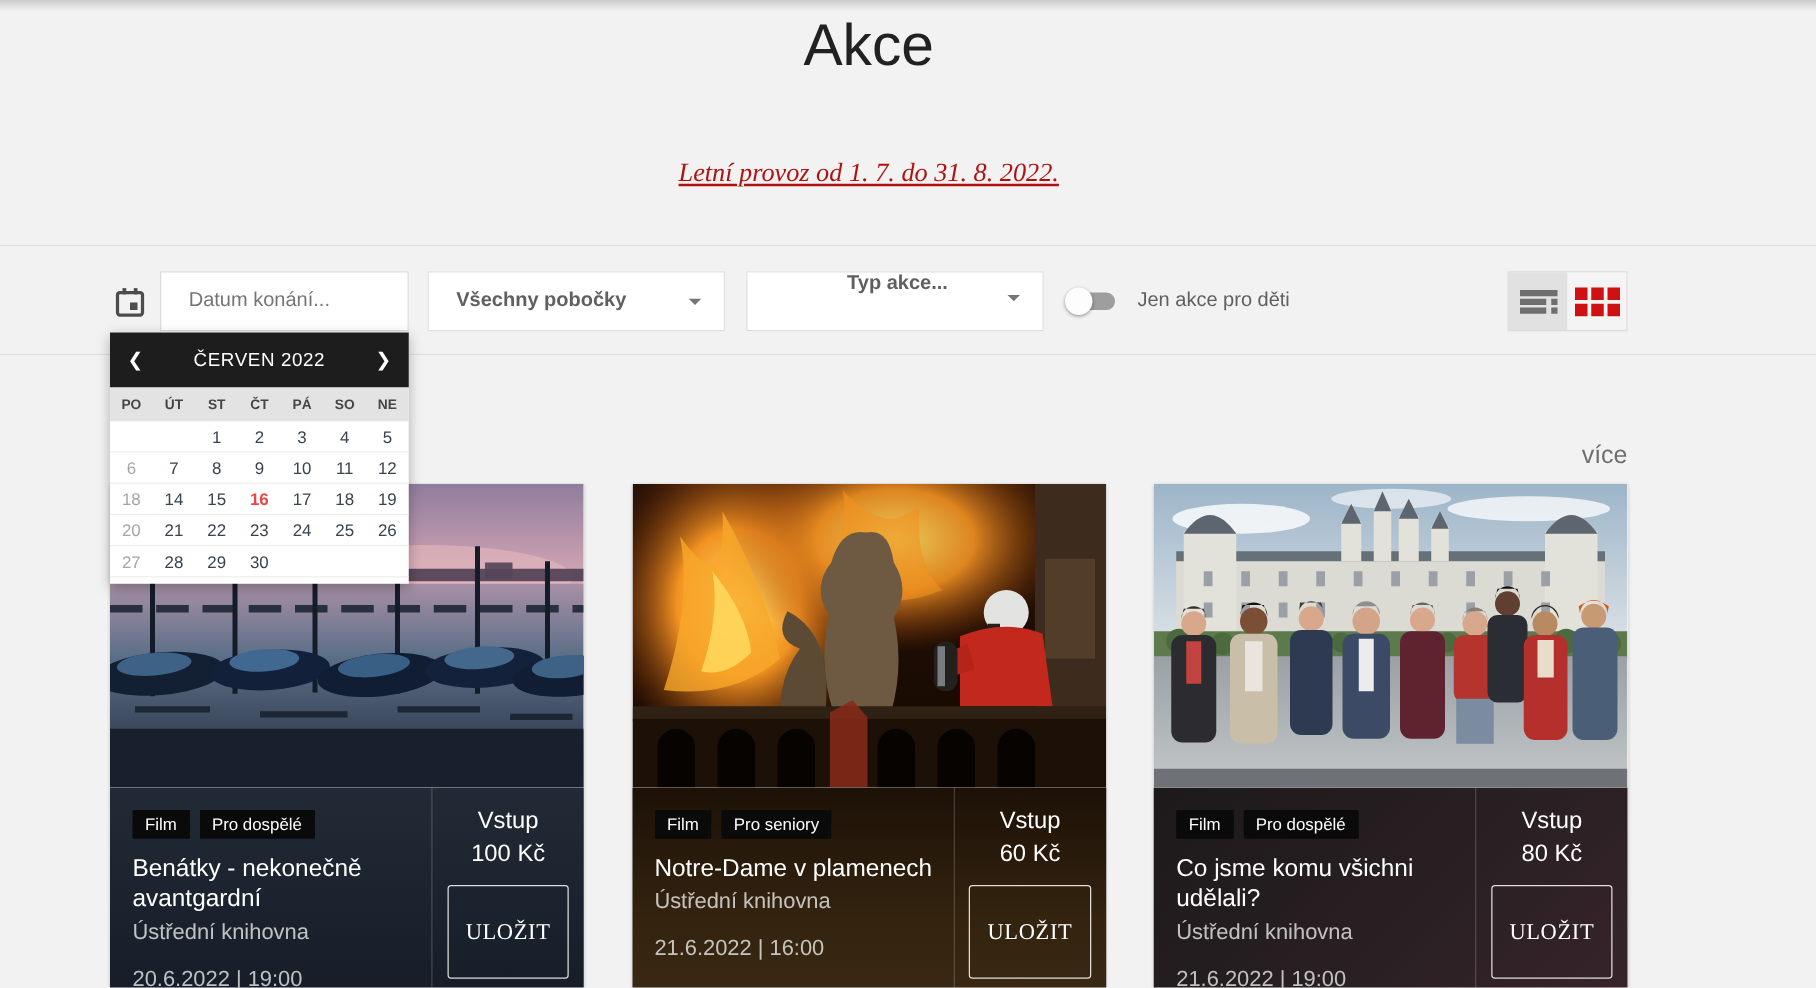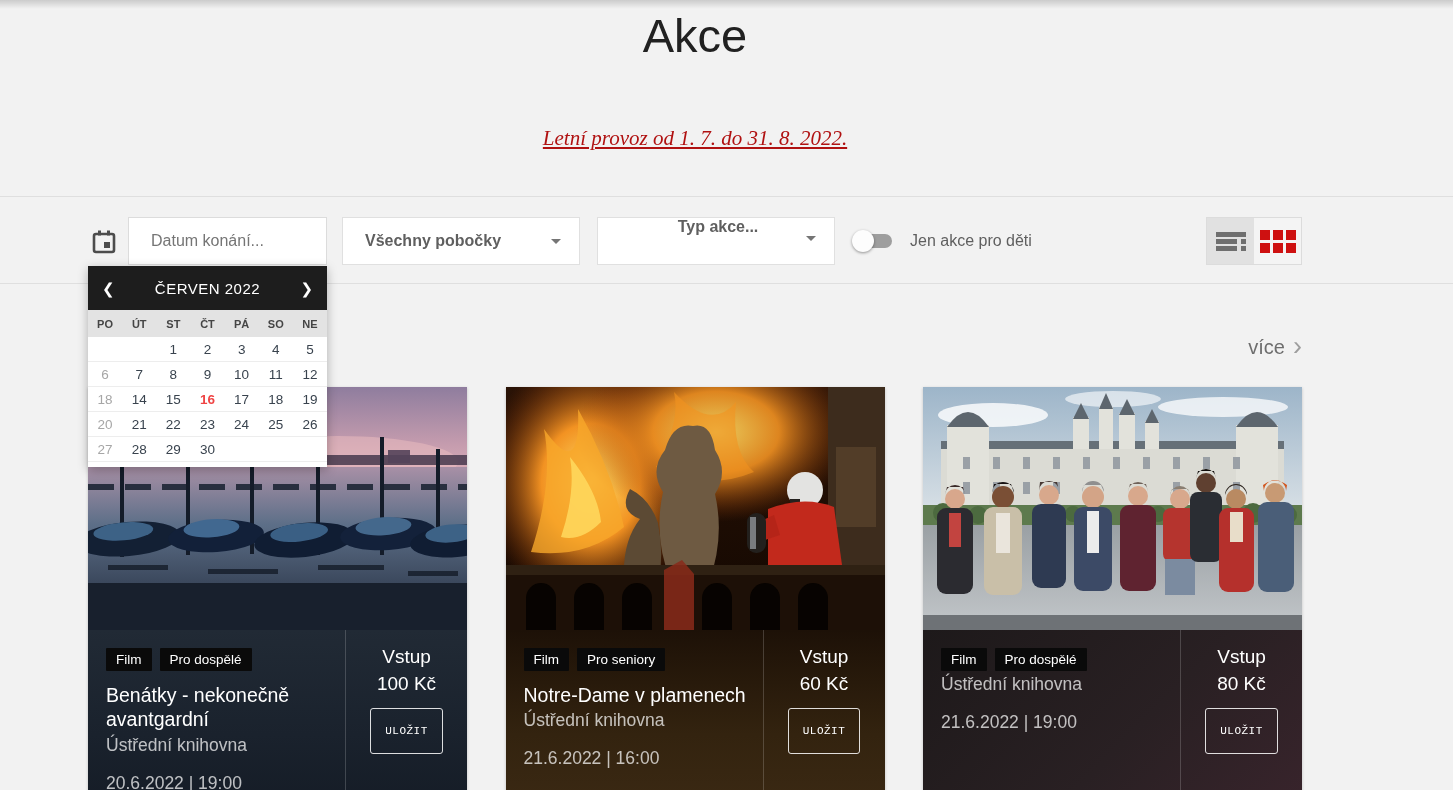--- a/index.html
+++ b/index.html
@@ -58,43 +58,43 @@
   .cal-weekdays { display:grid; grid-template-columns:repeat(7,1fr); background:#e3e3e3;
     height:27px; align-items:center; text-align:center; font-size:11px; font-weight:700; color:#454545; }
   .cal-grid { display:grid; grid-template-columns:repeat(7,1fr); }
   .cal-cell { height:25px; line-height:25px; text-align:center; font-size:13.5px; color:#39434e;
     border-bottom:1px solid #ededed; cursor:pointer; }
   .cal-cell.empty { cursor:default; }
   .cal-cell.dim { color:#a6a6a6; }
   .cal-cell.sel { color:#ef4444; font-weight:700; }
 
   
-  .more { position:absolute; top:336px; right:151px; display:flex; align-items:flex-start; gap:8px; cursor:pointer; }
+  .more { position:absolute; top:353px; right:151px; display:flex; align-items:flex-start; gap:8px; cursor:pointer;flex-direction:column; }
   .more .txt { font-size:20px; color:#6e6e6e; }
   .more .chev { font-size:27px; color:#9e9e9e; line-height:20px; }
 
   
   .cards { position:absolute; left:88px; top:387px; width:1214px; display:flex; justify-content:space-between; }
   .card { width:379px; height:433px; box-shadow:0 1px 3px rgba(0,0,0,.2); }
   .card-img { width:379px; height:243px; overflow:hidden; cursor:pointer; }
   .card-img svg { display:block; }
   .card-footer { display:flex; height:190px; }
   .cf-left { flex:1; padding:18px 12px 0 18px; }
   .badges { display:flex; gap:8px; }
   .badge { background:#0a0a0a; color:#fff; font-size:13.5px; padding:4px 10px; border-radius:1px; white-space:nowrap; }
   .ev-title { margin-top:12px; color:#fff; font-size:19.5px; font-weight:500; line-height:1.25; max-width:235px; }
   .ev-loc { margin-top:3px; color:rgba(255,255,255,.72); font-size:17.5px; }
   .ev-dt { margin-top:17px; color:rgba(255,255,255,.72); font-size:17.5px; }
   .cf-right { width:122px; border-left:1px solid rgba(255,255,255,.18); display:flex;
     flex-direction:column; align-items:center; padding-top:16px; }
   .price-label { color:#fff; font-size:19px; font-weight:400; }
   .price { color:#fff; font-size:19px; font-weight:500; margin-top:5px; }
   .save-btn { margin-top:13px; background:transparent; border:1px solid rgba(255,255,255,.85);
-    border-radius:3px; color:#fff; font-size:11px; letter-spacing:.5px; padding:16px 14px;
-    cursor:pointer; font-family:Liberation Mono, monospace; }
+    border-radius:3px; color:#fff; font-size:18px; letter-spacing:.5px; padding:26px 14px;
+    cursor:pointer; font-family:Liberation Serif, serif; }
   .f-venice { background:linear-gradient(180deg,#212a35 0%,#1a222d 55%,#141b25 100%); }
   .f-fire   { background:linear-gradient(180deg,#1d1107 0%,#33230f 55%,#3c2a14 100%); }
   .f-group  { background:linear-gradient(135deg,#1d191a 0%,#292023 55%,#39242c 100%); }
 </style>
 </head>
 <body>
 
 <div class="top-shade"></div>
 
 <h1 class="page-title">Akce</h1>
@@ -463,20 +463,21 @@
         </g>
         <rect y="228" width="379" height="15" fill="#6e7276"></rect>
       </svg>
     </div>
     <div class="card-footer f-group">
       <div class="cf-left">
         <div class="badges">
           <span class="badge">Film</span>
           <span class="badge">Pro dospělé</span>
         </div>
+        <div class="ev-title">Co jsme komu všichni udělali?</div>
         <div class="ev-loc">Ústřední knihovna</div>
         <div class="ev-dt">21.6.2022 | 19:00</div>
       </div>
       <div class="cf-right">
         <div class="price-label">Vstup</div>
         <div class="price">80 Kč</div>
         <button class="save-btn">ULOŽIT</button>
       </div>
     </div>
   </div>

